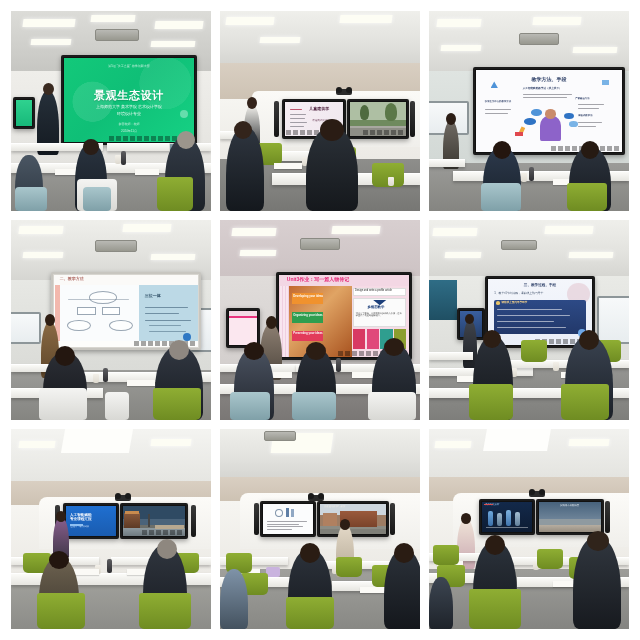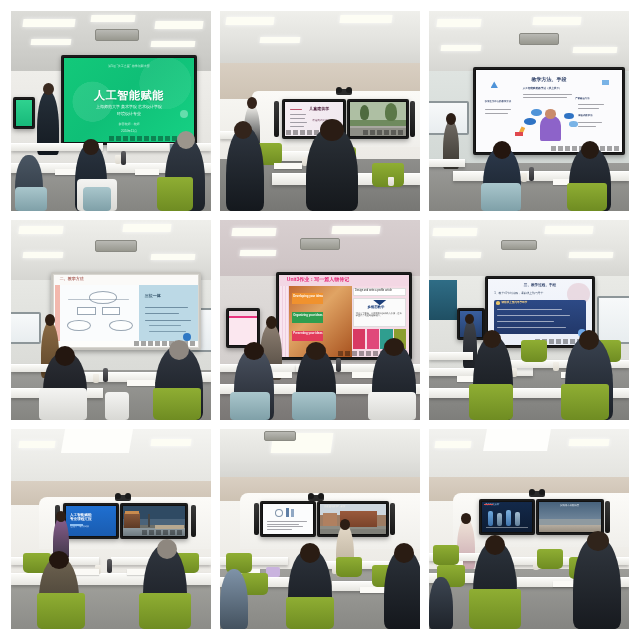--- a/index.html
+++ b/index.html
@@ -221,21 +221,21 @@
       <div class="floor" style="height:24%"></div>
 
       <div class="screen" style="left:1%;top:43%;width:11%;height:16%">
         <div class="slide" style="background:linear-gradient(#2fd28f,#17b97a)"></div>
       </div>
 
       <div class="screen" style="left:25%;top:22%;width:68%;height:45%">
         <div class="slide">
           <div class="slide-green"></div>
           <div class="s-tiny" style="top:7%;font-size:3px">第5届 "技工之星" 教学创新大赛</div>
-          <div class="s-title-cn" style="top:36%;font-size:11px">人工智能赋能</div>
+          <div class="s-title-cn" style="top:36%;font-size:11px">景观生态设计</div>
           <div class="s-sub" style="top:55%;font-size:4px">上海师范大学 美术学院 艺术设计学院</div>
           <div class="s-sub" style="top:63%;font-size:4px">环境设计专业</div>
           <div class="s-tiny" style="top:76%;font-size:3px">参赛教师：教师</div>
           <div class="s-tiny" style="top:84%;font-size:3px">2024年11月</div>
           <div class="badge-round" style="right:5%;top:62%"></div>
           <div class="ticker">
             <i></i>
               <i></i>
               <i></i>
               <i></i>

